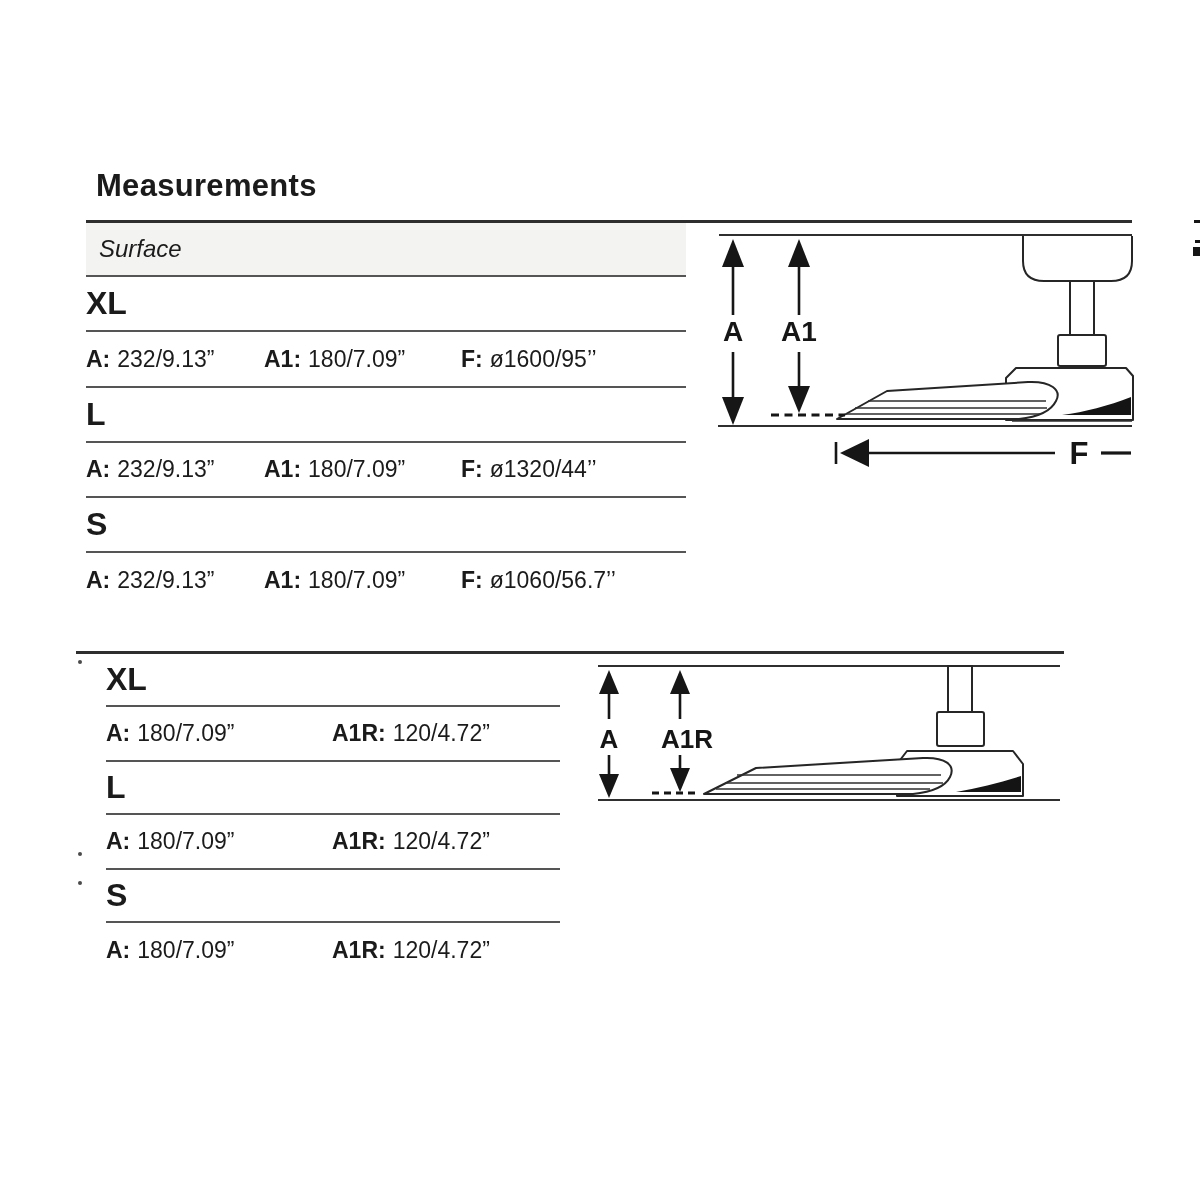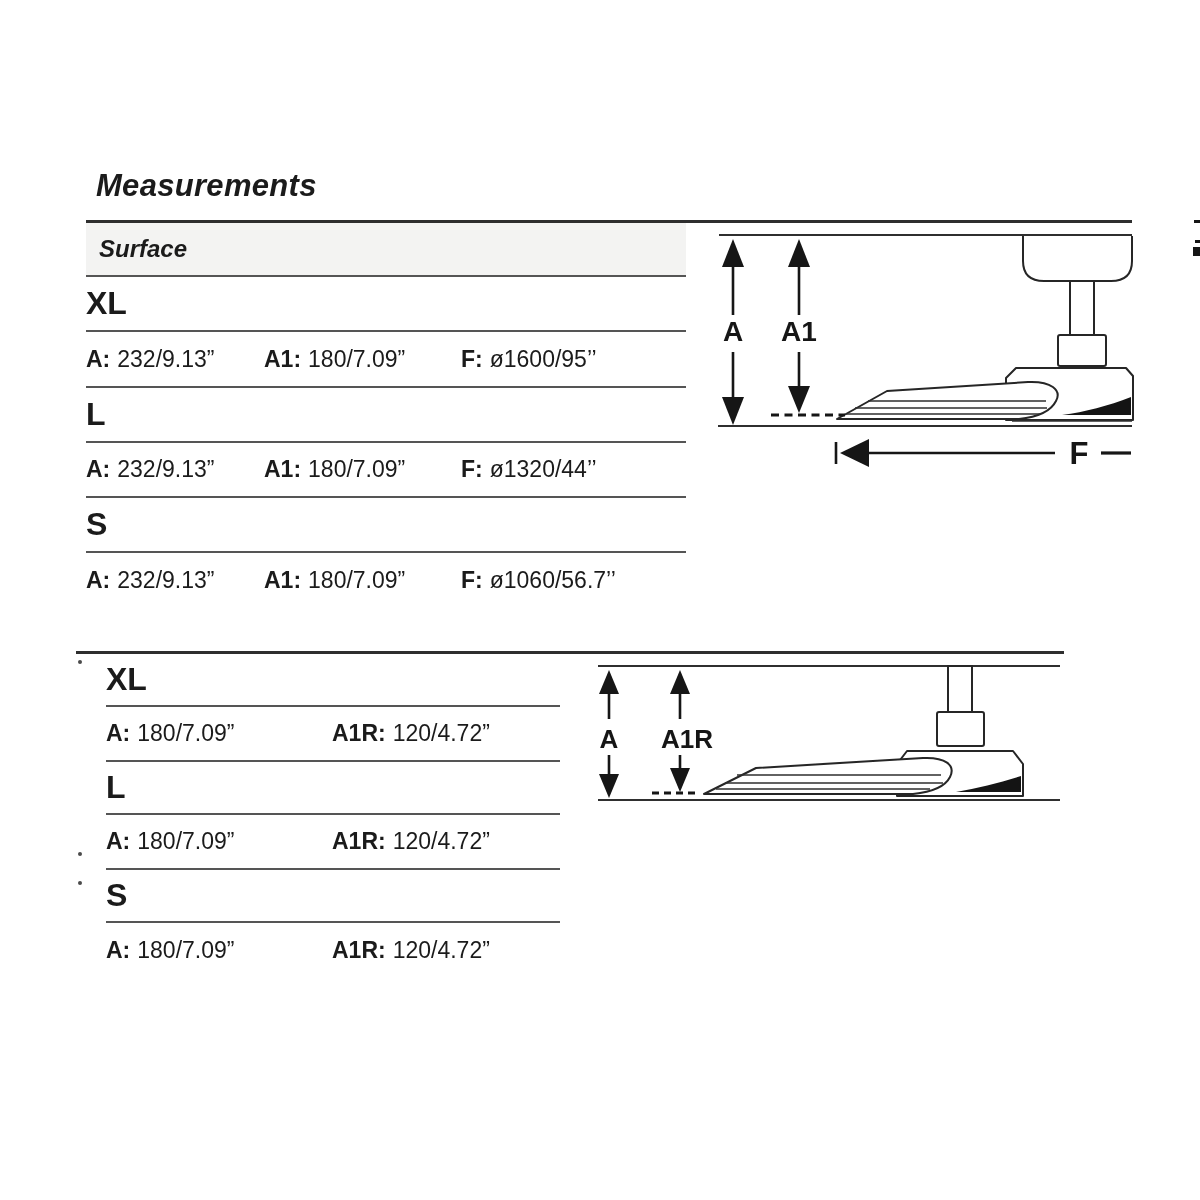--- a/index.html
+++ b/index.html
@@ -1,23 +1,23 @@
 <!DOCTYPE html>
 <html><head>
 <meta charset="utf-8">
 <style>
   html,body{margin:0;padding:0;background:#fff}
   .page{position:relative;width:1200px;height:1200px;background:#ffffff;overflow:hidden;
         font-family:"Liberation Sans", sans-serif;color:#1b1b1b}
-  .title{position:absolute;left:96px;top:168px;font-size:31px;font-weight:bold;font-style:italic;
+  .title{position:absolute;left:96px;top:168px;font-size:31px;font-weight:bold;
          letter-spacing:.3px;white-space:nowrap}
   .hrule{position:absolute;height:3px;background:#2e2e2e}
   .tbl{position:absolute;box-sizing:border-box}
   .row{box-sizing:border-box;border-bottom:2px solid #555;display:flex;align-items:center;overflow:hidden}
-  .thead{background:#f3f3f2;font-style:italic;font-weight:bold;font-size:24px;padding-left:13px}
+  .thead{background:#f3f3f2;font-style:italic;font-weight:normal;font-size:24px;padding-left:13px}
   .size{font-size:32px;font-weight:bold}
   .data{font-size:23px}
   .cell{display:flex;align-items:baseline;white-space:nowrap}
   .lbl{font-weight:bold;margin-right:7px}
   .sc1{width:178px}.sc2{width:197px}
   .rc1{width:226px}
   .noline{border-bottom:none !important}
   .dg{position:absolute}
   .ln{stroke:#2f2f2f;stroke-width:2;fill:none}
   .thin{stroke:#2f2f2f;stroke-width:1.6;fill:none}

